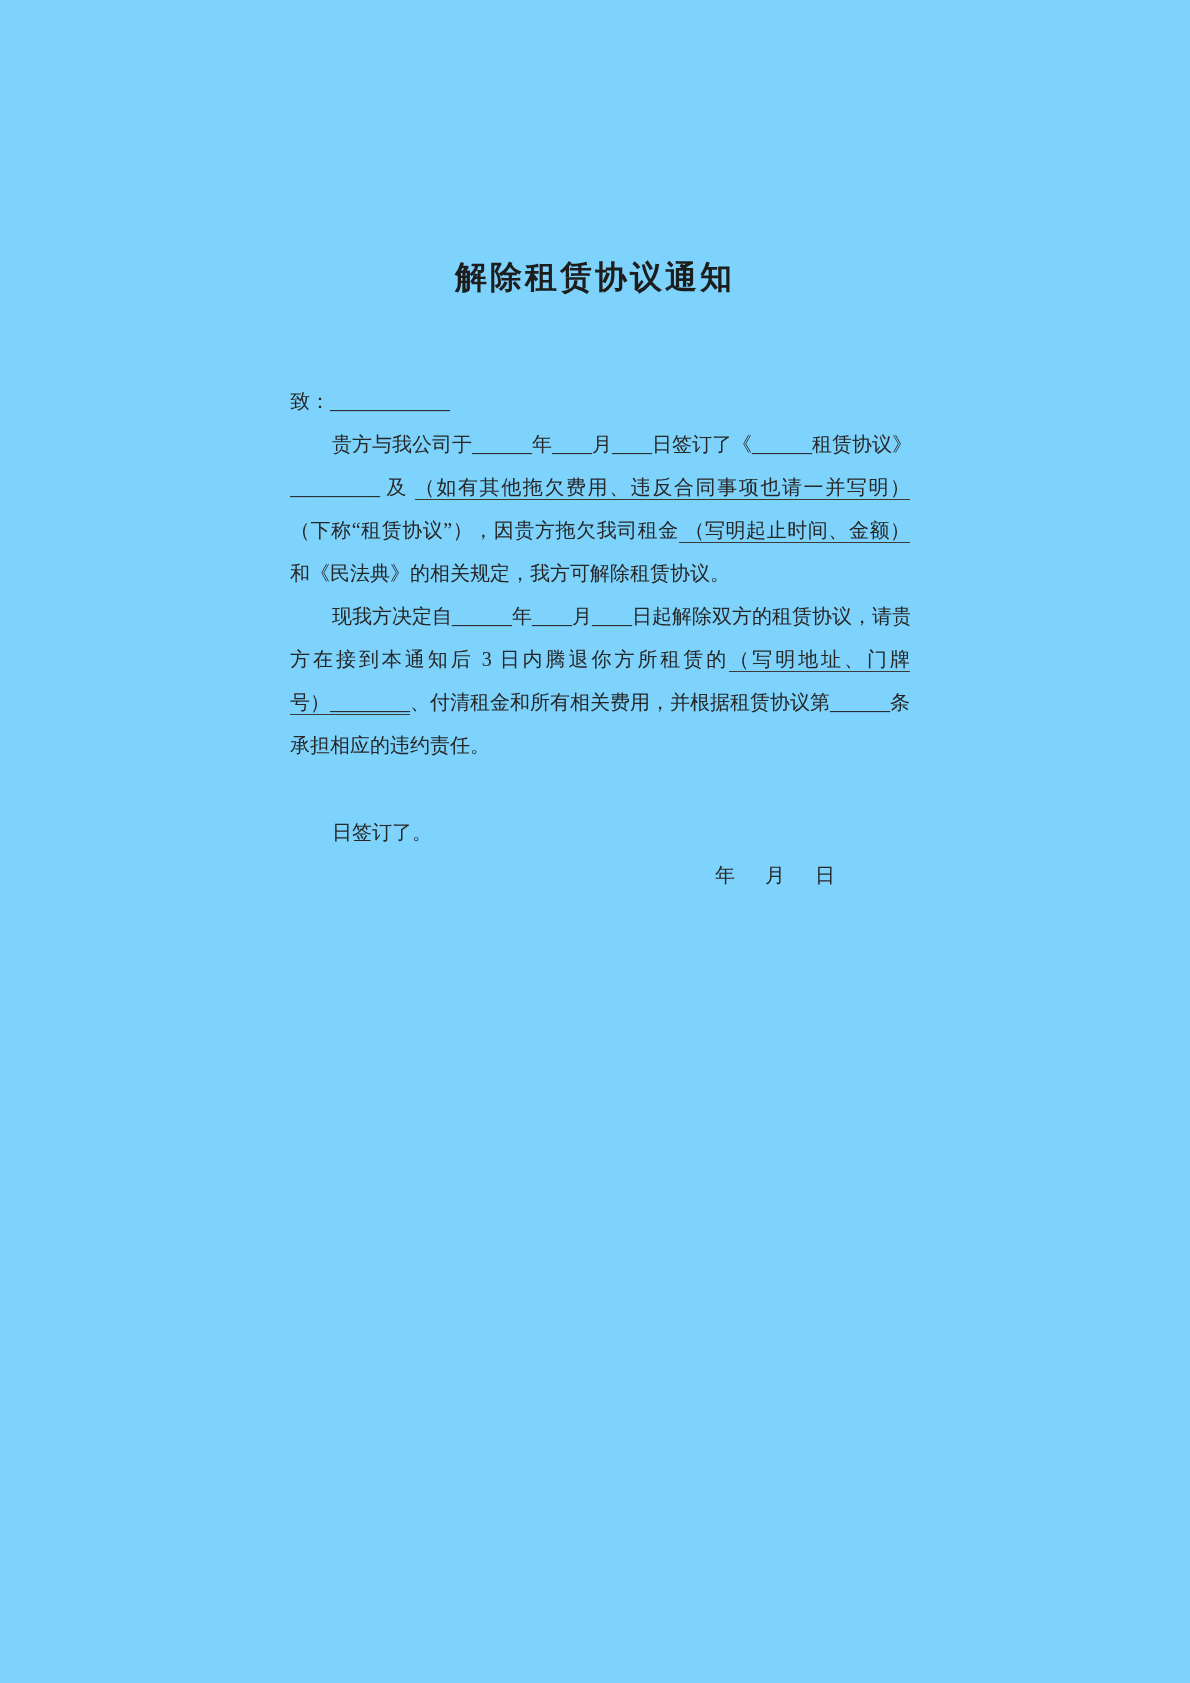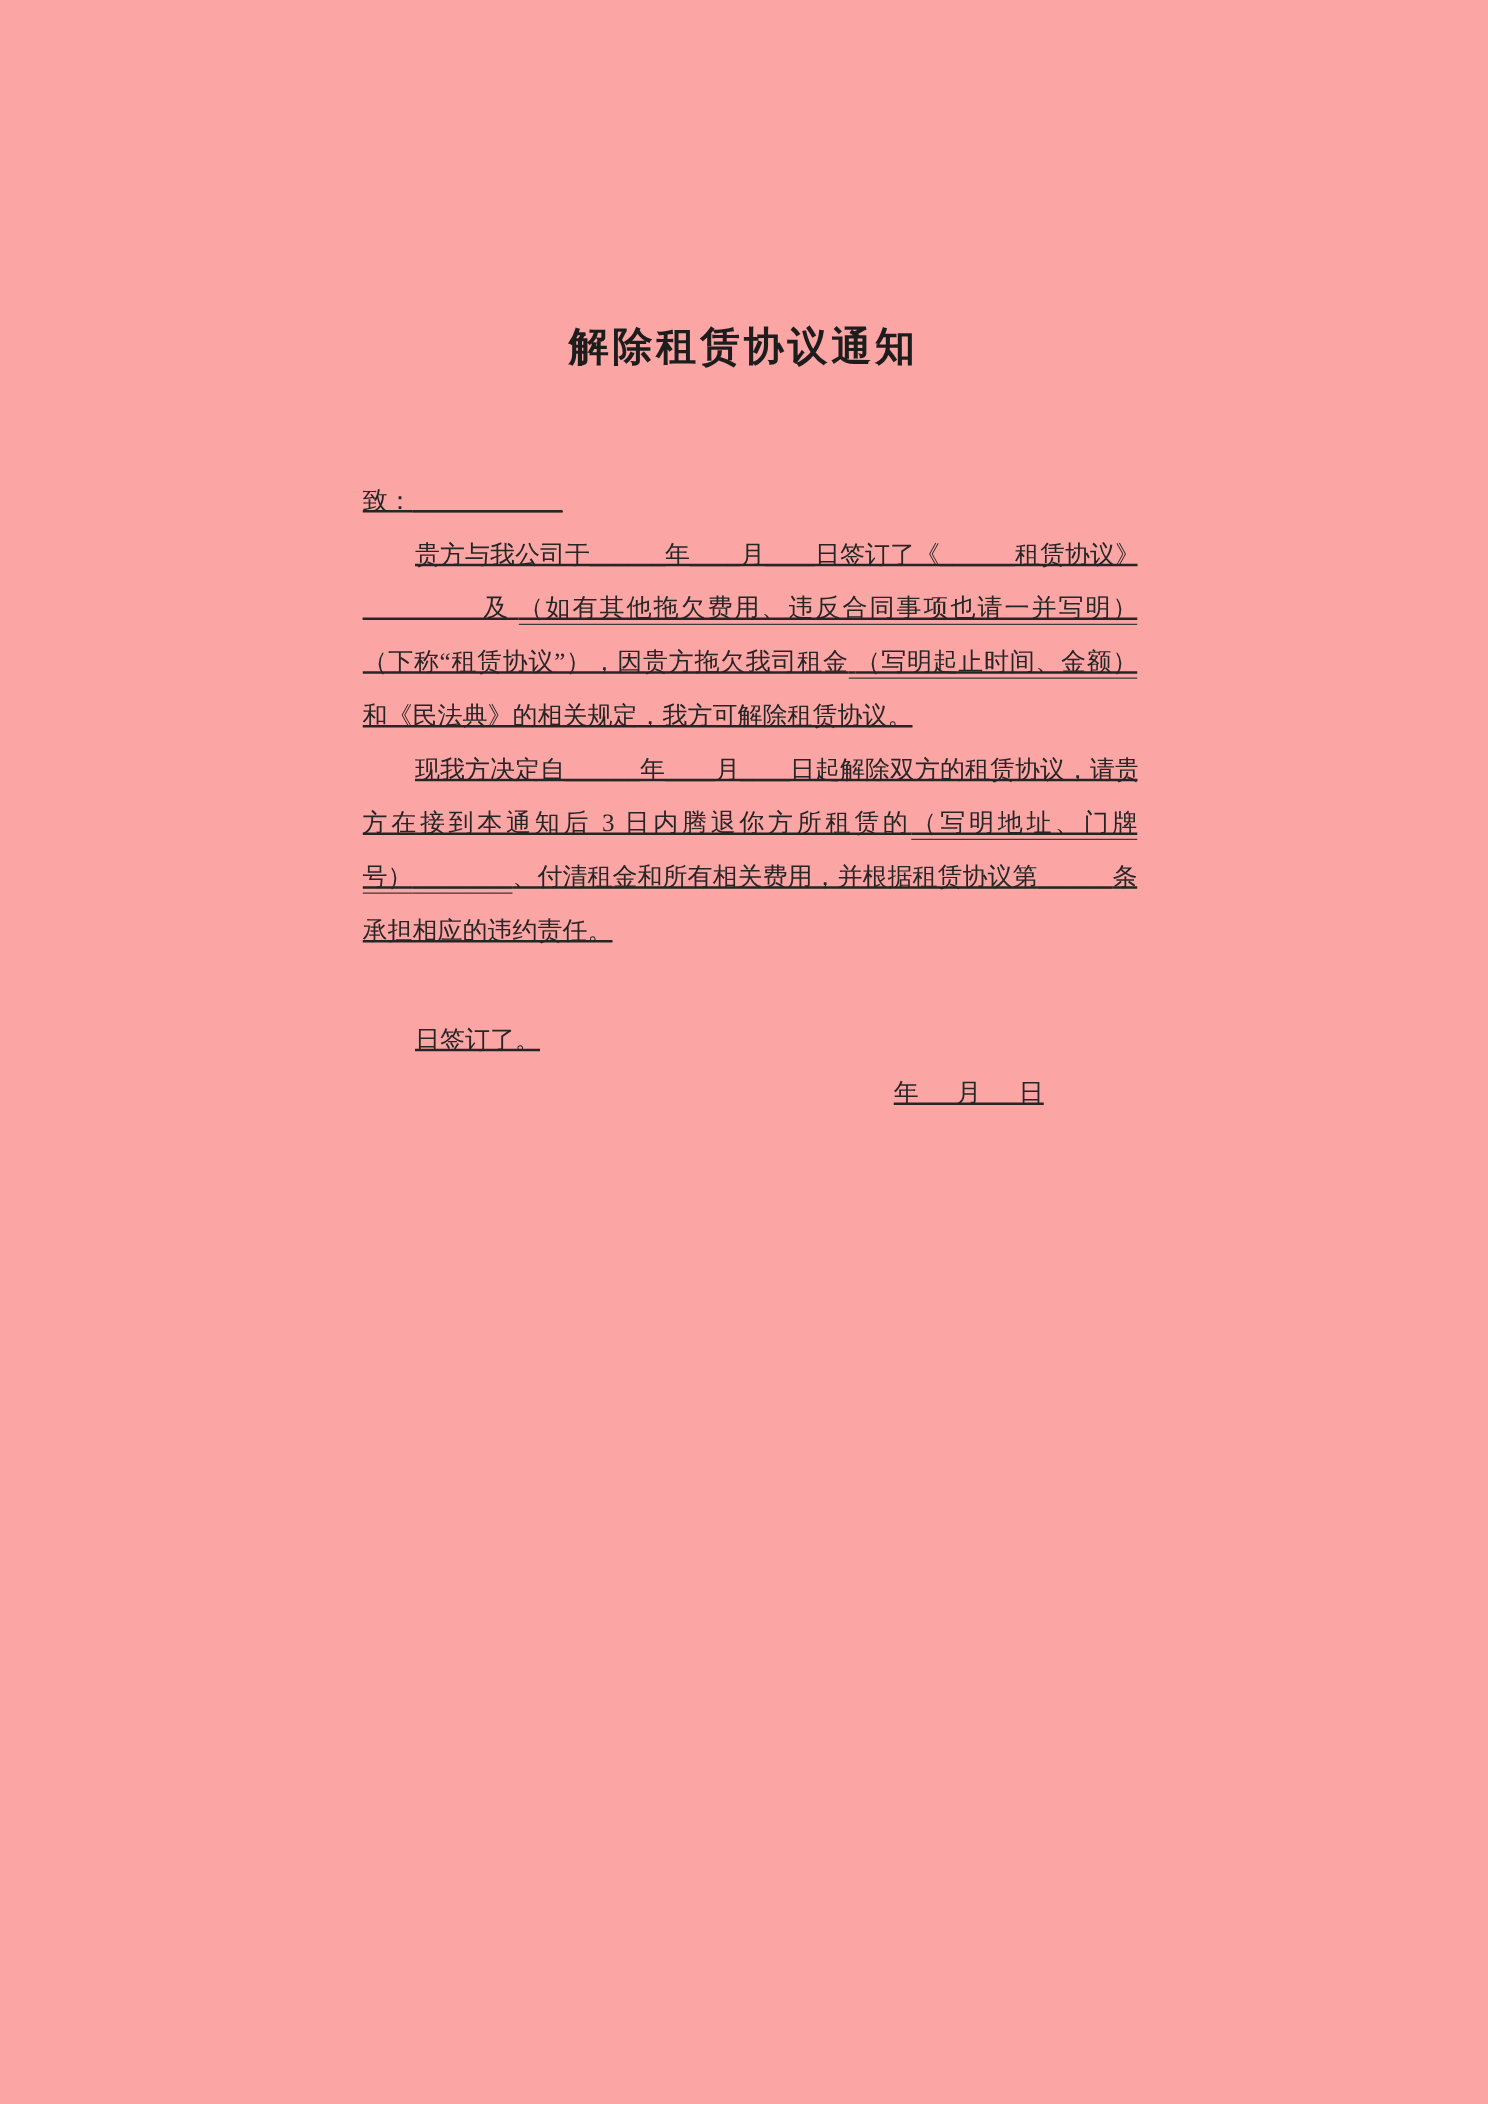--- a/index.html
+++ b/index.html
@@ -1,39 +1,38 @@
 <!DOCTYPE html>
 <html><head>
 <meta charset="utf-8">
 <style>
   html,body { margin:0; padding:0; background:#ffffff; }
   .page {
     position:relative;
     width:1190px; height:1683px;
-    background:#fca5a5;
+    background:#7dd3fc;
     font-family:"Liberation Serif","DejaVu Serif",serif;
     color:#262626;
     overflow:hidden;
   }
   .doc-title {
     position:absolute;
     top:256px; left:0; width:100%;
     text-align:center;
     font-size:32px;
     font-weight:700;
     letter-spacing:3px;
     color:#1d1d1d;
   }
   .content {
     position:absolute;
     left:290px; top:380px;
     width:620px;
     font-size:20px;
     line-height:43px;
-    text-decoration:underline;
   }
   .line {
     height:43px;
     white-space:nowrap;
     overflow:hidden;
   }
   .line.just {
     text-align:justify;
     text-align-last:justify;
   }

